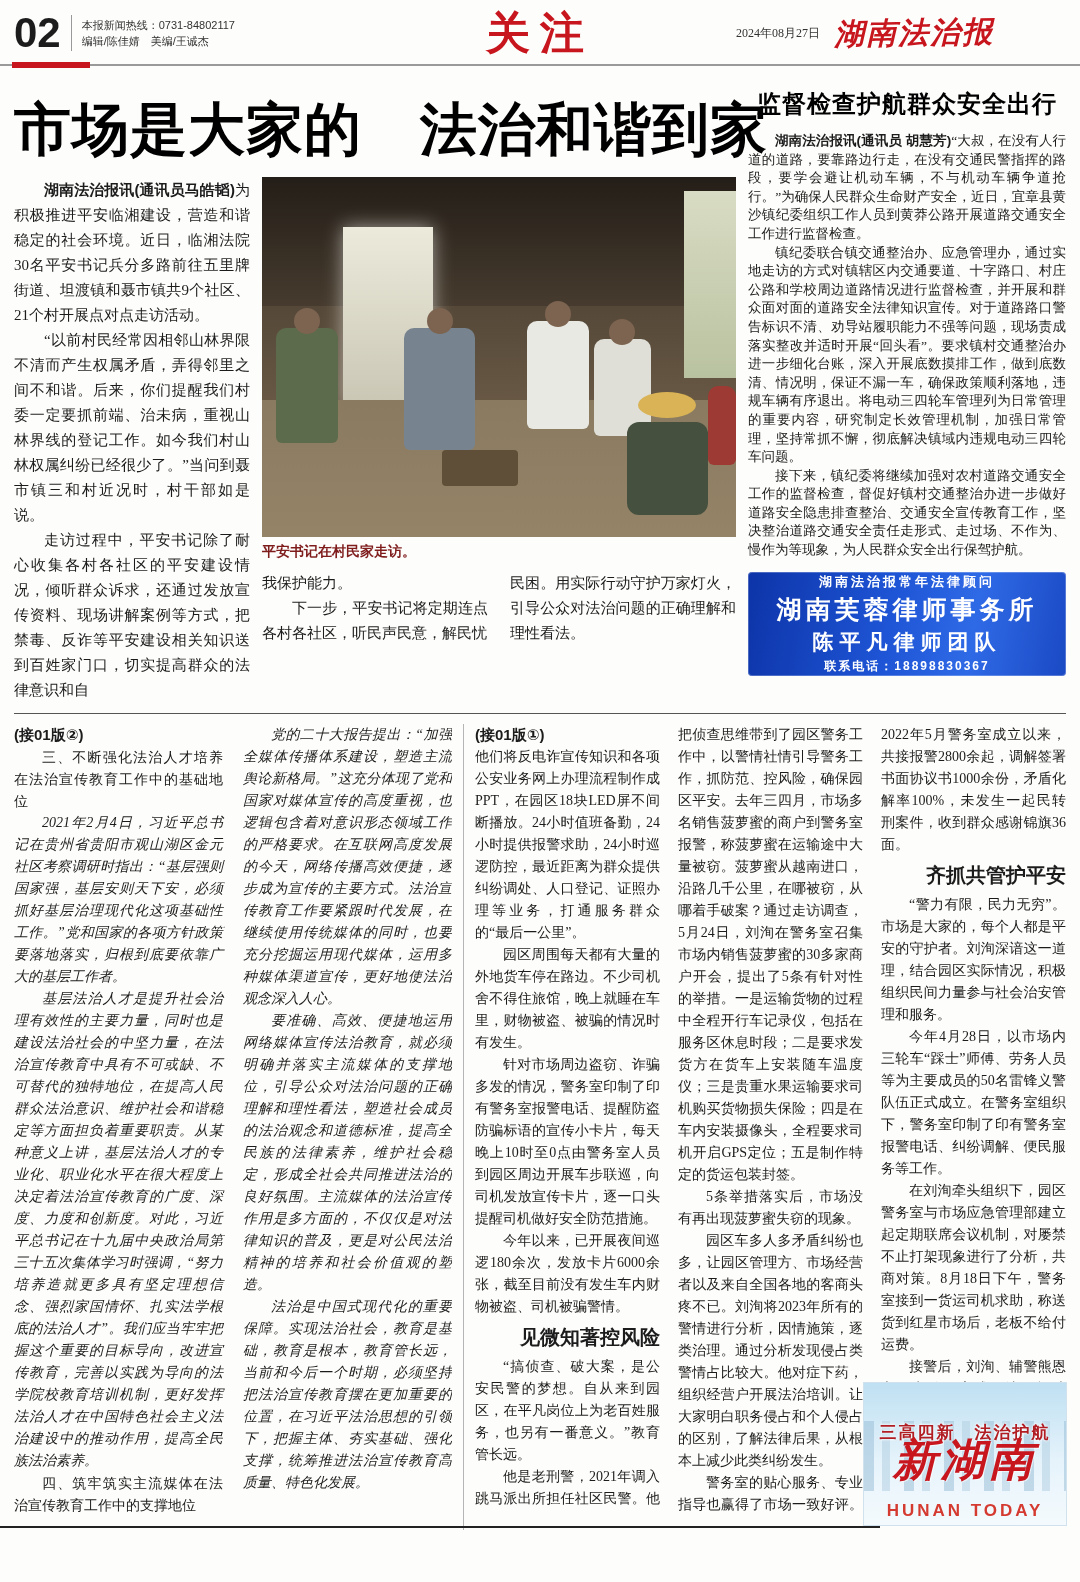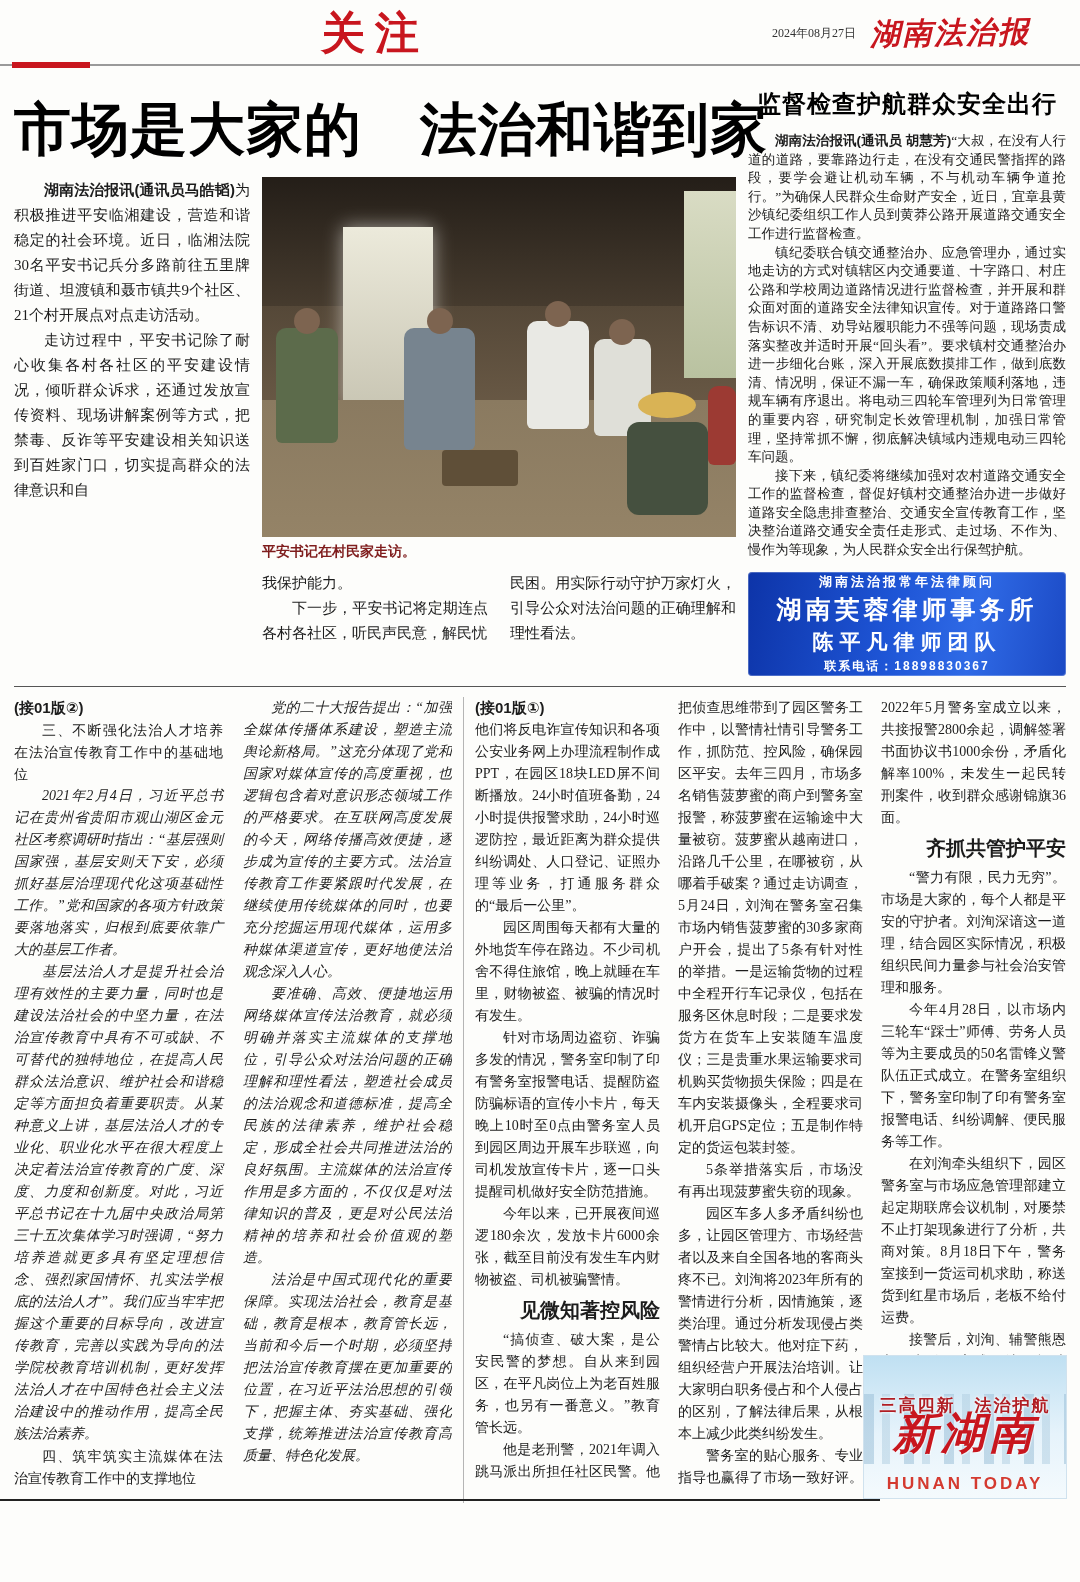--- a/index.html
+++ b/index.html
@@ -6,21 +6,21 @@
   .page{position:relative;width:1080px;height:1582px;margin:0 auto;background:#fdfdfb;
         font-family:"Liberation Serif","DejaVu Serif",serif;color:#1c1c1c;overflow:hidden;}
   
   .masthead-bar{display:flex;align-items:center;height:58px;padding:4px 14px 0 14px;}
   .mh-left{display:flex;align-items:center;gap:10px;width:330px;}
   .page-num{font-family:"Liberation Sans","DejaVu Sans",sans-serif;font-weight:900;font-size:42px;line-height:1;}
   .mh-vdiv{width:1px;height:36px;background:#999;}
   .hotline{font-size:11px;line-height:16px;color:#333;font-family:"Liberation Sans","DejaVu Sans",sans-serif;}
   .section-title{flex:1;text-align:center;color:#c8161e;font-weight:900;font-size:44px;letter-spacing:10px;
                  font-family:"Liberation Serif","DejaVu Serif",serif;}
-  .mh-right{width:330px;display:flex;align-items:center;justify-content:center;gap:14px;}
+  .mh-right{width:330px;display:flex;align-items:center;justify-content:flex-start;gap:14px;}
   .mh-date{font-size:12px;color:#333;}
   .paper-name{color:#c8161e;font-weight:900;font-size:30px;font-style:italic;letter-spacing:2px;
               font-family:"Liberation Serif","DejaVu Serif",serif;transform:rotate(-1deg);}
   .header-rule{position:relative;height:6px;margin:2px 0 0 0;border-top:2px solid #9a9a9a;}
   .red-bar{position:absolute;left:12px;top:-4px;width:78px;height:6px;background:#c8161e;}
   
   .top-area{display:flex;gap:12px;padding:6px 14px 0 14px;}
   .main-article{width:722px;}
   .headline{margin:20px 0 16px 0;font-family:"Liberation Sans","DejaVu Sans",sans-serif;
             font-weight:900;font-size:57px;line-height:1.1;letter-spacing:1px;color:#000;white-space:nowrap;}
@@ -92,36 +92,45 @@
   .promo-sub{position:absolute;left:0;bottom:4px;width:100%;text-align:center;color:#d43a30;
      font-family:"Liberation Sans","DejaVu Sans",sans-serif;font-weight:700;font-size:17px;letter-spacing:3px;}
   .bottom-rule{position:absolute;left:0;bottom:2px;width:880px;border-top:2px solid #222;}
 </style>
 </head>
 <body>
 
 <div class="page">
 
   <header class="masthead-bar">
+    <div class="mh-left">
+      <div class="page-num">02</div>
+      <div class="mh-vdiv"></div>
+      <div class="hotline">
+        <div>本报新闻热线：0731-84802117</div>
+        <div>编辑/陈佳婧　美编/王诚杰</div>
+      </div>
+    </div>
     <div class="section-title">关注</div>
     <div class="mh-right">
       <span class="mh-date">2024年08月27日</span>
       <span class="paper-name">湖南法治报</span>
     </div>
   </header>
   <div class="header-rule">
     <div class="red-bar"></div>
   </div>
 
   <div class="top-area">
     <div class="main-article">
       <h1 class="headline">市场是大家的　法治和谐到家</h1>
       <div class="article-body">
         <div class="col-left">
             <p class="para"><b>湖南法治报讯(通讯员马皓韬)</b>为积极推进平安临湘建设，营造和谐稳定的社会环境。近日，临湘法院30名平安书记兵分多路前往五里牌街道、坦渡镇和聂市镇共9个社区、21个村开展点对点走访活动。</p>
+            <p class="para">“以前村民经常因相邻山林界限不清而产生权属矛盾，弄得邻里之间不和谐。后来，你们提醒我们村委一定要抓前端、治未病，重视山林界线的登记工作。如今我们村山林权属纠纷已经很少了。”当问到聂市镇三和村近况时，村干部如是说。</p>
             <p class="para">走访过程中，平安书记除了耐心收集各村各社区的平安建设情况，倾听群众诉求，还通过发放宣传资料、现场讲解案例等方式，把禁毒、反诈等平安建设相关知识送到百姓家门口，切实提高群众的法律意识和自</p>
           </div>
         <div class="photo-wrap">
           <div class="photo">
             <div class="ph-ceiling"></div>
             <div class="ph-wall"></div>
             <div class="ph-door"></div>
             <div class="ph-window"></div>
             <div class="ph-floor"></div>
             <div class="fig f-green">

